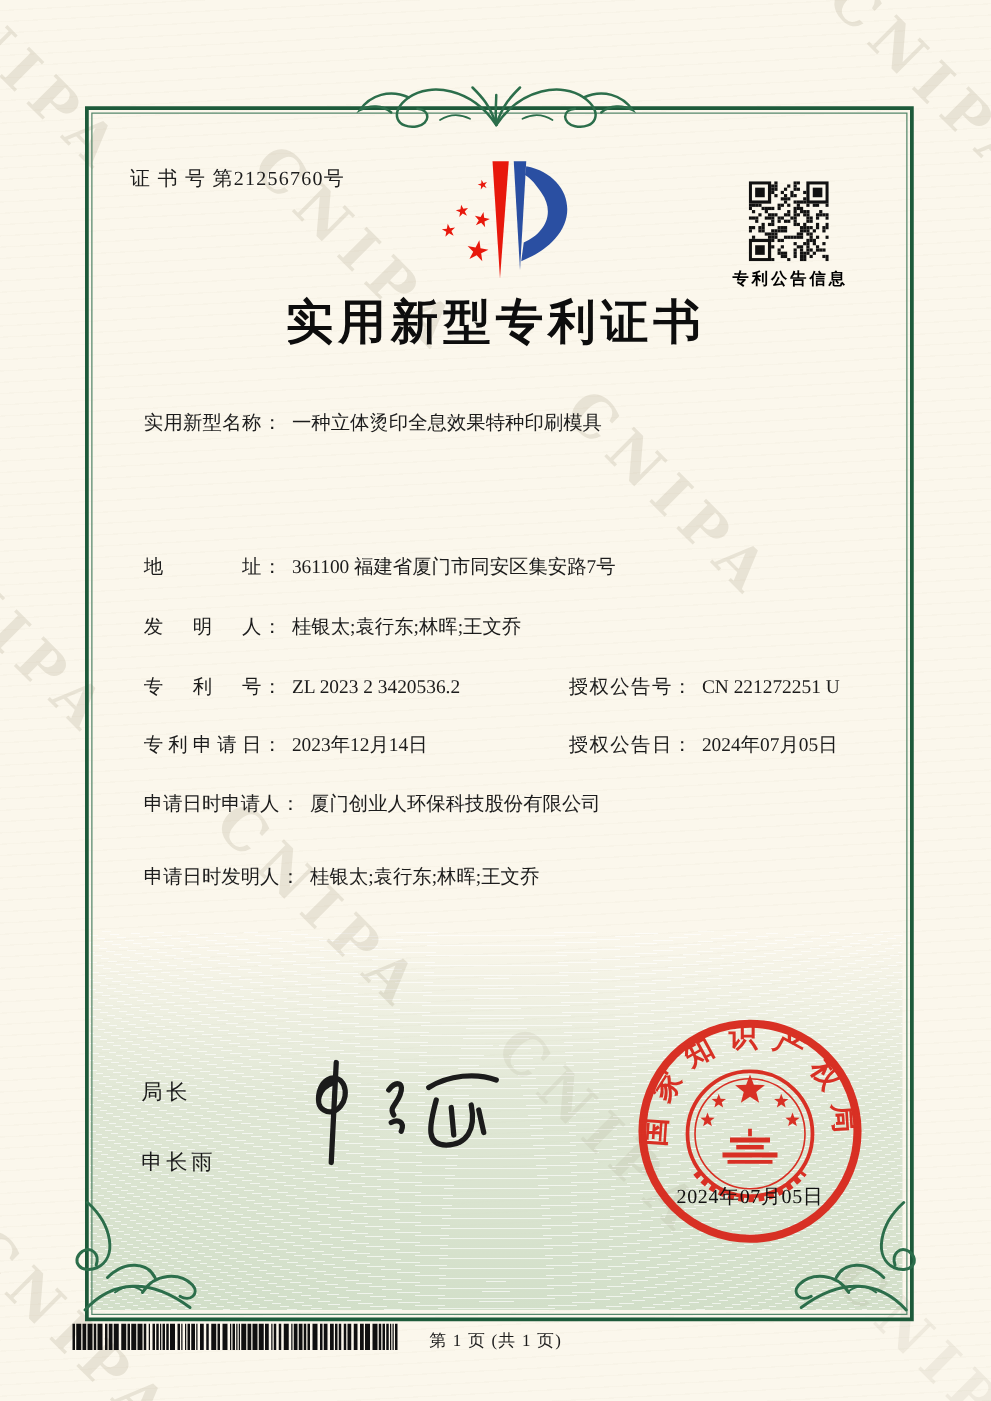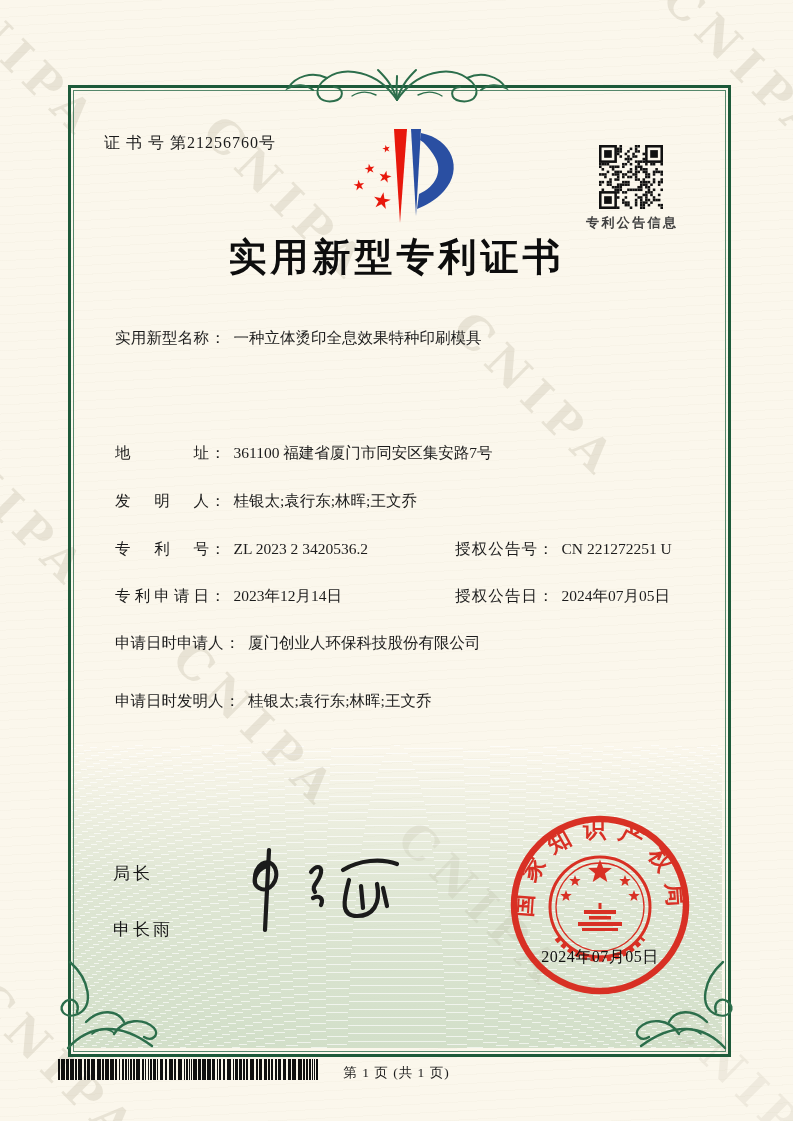--- a/index.html
+++ b/index.html
@@ -29,21 +29,21 @@
     background:repeating-radial-gradient(140% 100% at 50% 235%,rgba(255,255,255,.65) 0 1px,rgba(255,255,255,0) 1px 8px);
   }
   .frame{position:absolute;left:68px;top:85px;width:657px;height:966px;border:3px solid #1d5a3a;z-index:2;pointer-events:none;}
   .frame-inner{position:absolute;inset:2px;border:1px solid #55876b;}
   .orn{position:absolute;z-index:3;}
   .orn svg{display:block;}
   .cert-no{position:absolute;left:104px;top:133px;font-size:16px;letter-spacing:1px;z-index:4;}
   .logo{position:absolute;left:336px;top:124px;width:132px;height:112px;z-index:4;}
   .logo .star{position:absolute;color:#e8180c;line-height:1;}
   .qr{position:absolute;left:599px;top:145px;width:64px;height:64px;z-index:4;}
-  .qr-label{position:absolute;left:586px;top:214px;width:92px;font-size:13px;letter-spacing:2px;text-align:justify;text-align-last:justify;z-index:4;font-weight:bold;color:#404040;}
+  .qr-label{position:absolute;left:586px;top:214px;width:92px;font-size:13px;letter-spacing:2px;text-align:justify;text-align-last:justify;z-index:4;font-weight:bold;color:#000000;}
   .title{position:absolute;left:68px;top:232px;width:657px;text-align:center;font-size:38px;font-weight:bold;letter-spacing:4px;z-index:4;color:#0d0d0d;}
   .frow{position:absolute;left:115px;font-size:15.5px;z-index:4;white-space:nowrap;}
   .frow .flabel{display:inline-block;width:94px;text-align:justify;text-align-last:justify;vertical-align:bottom;}
   .frow .flabel.w7{width:auto;letter-spacing:0;}
   .frow .fcolon{margin:0 2px 0 1px;}
   .frow .fvalue{margin-left:6px;}
   .frow.rcol{left:455px;}
   .frow.rcol .flabel{width:82px;}
   .statement{position:absolute;left:90px;top:750px;width:628px;font-size:14px;line-height:29px;letter-spacing:.5px;z-index:4;color:#141414;}
   .statement .l1{padding-left:28px;}

